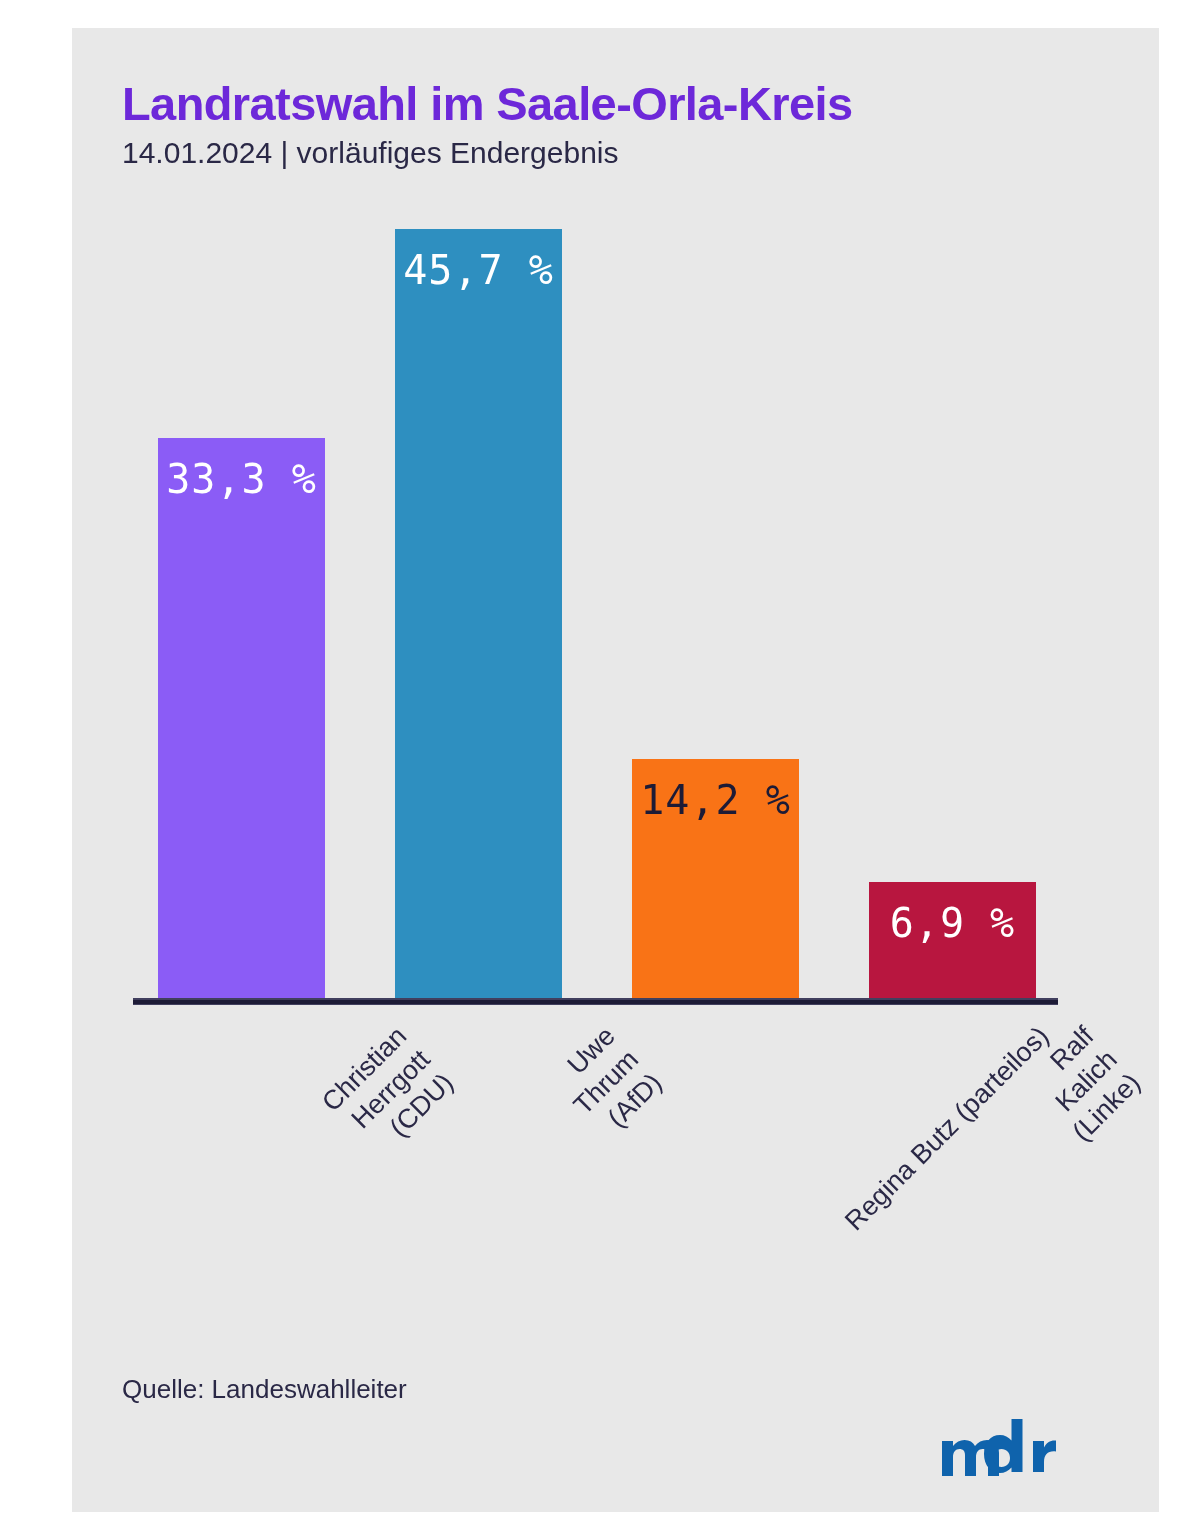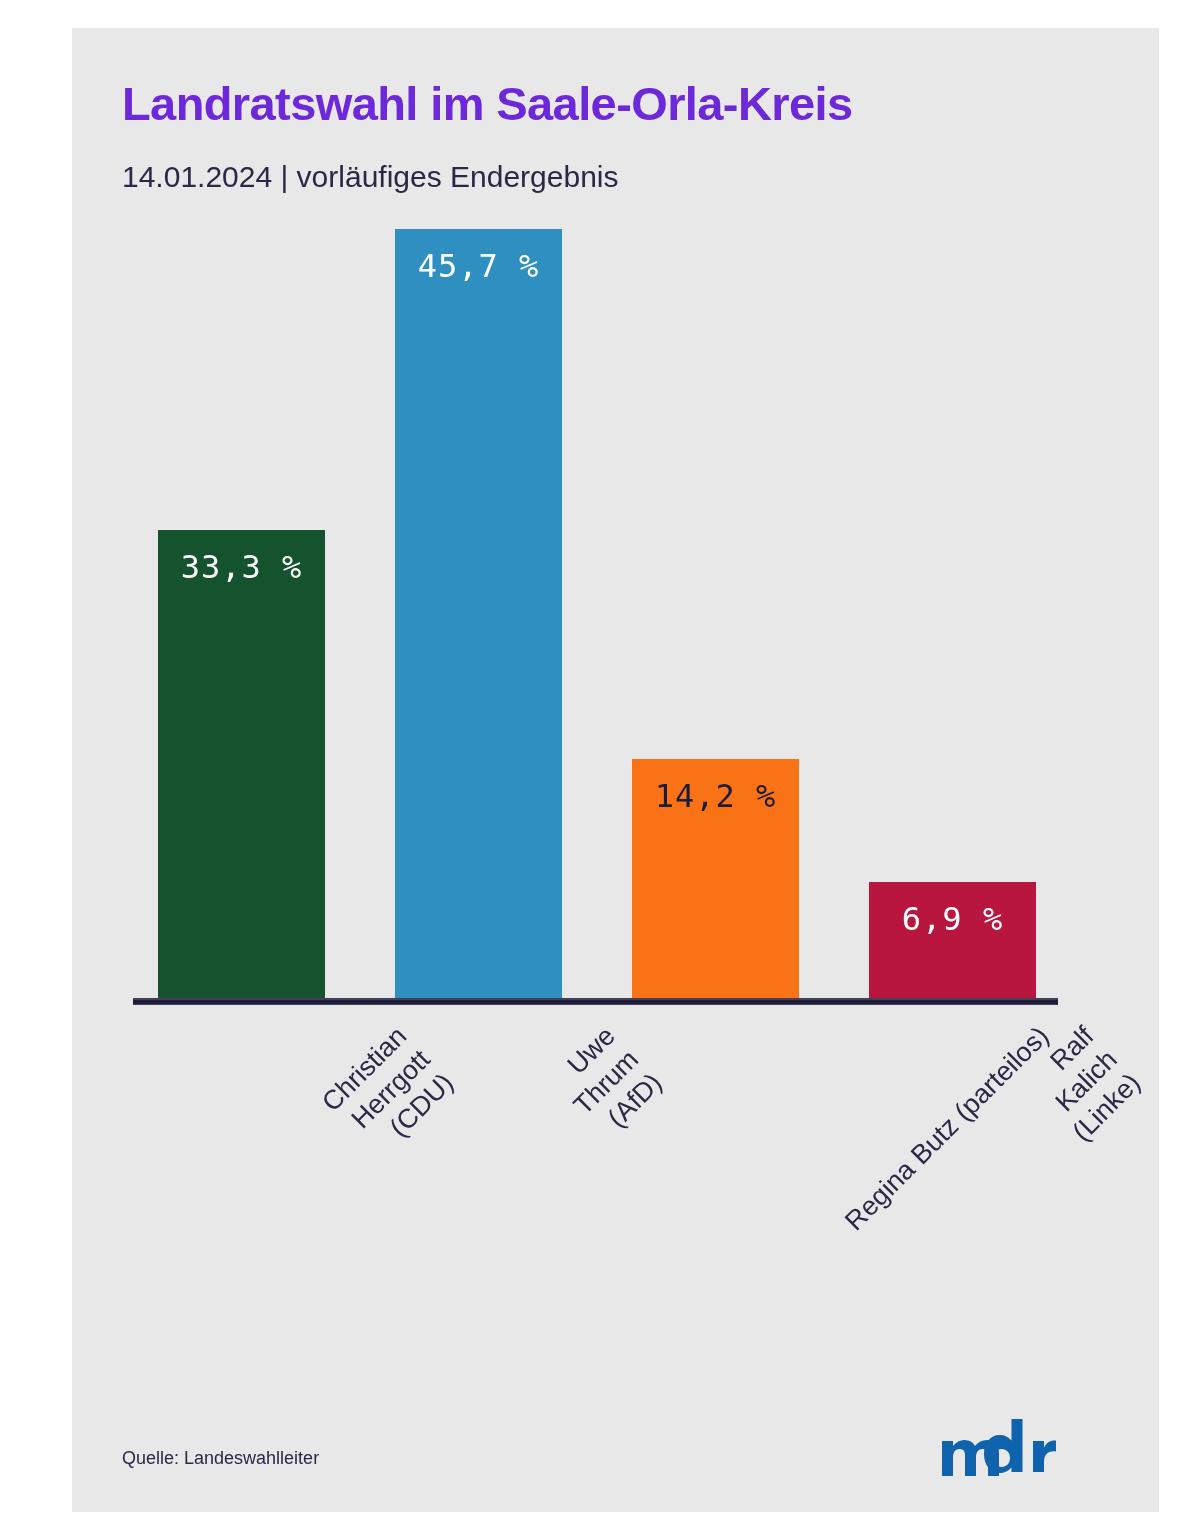--- a/index.html
+++ b/index.html
@@ -31,21 +31,21 @@
   }
   .chart-title {
     font-size: 47px;
     font-weight: bold;
     color: #6d28d9;
     letter-spacing: -0.6px;
     line-height: 1.12;
     white-space: nowrap;
   }
   .chart-subtitle {
-    margin-top: 28px;
+    margin-top: 4px;
     font-size: 30px;
     font-weight: normal;
     color: #2a2846;
     line-height: 1.2;
     white-space: nowrap;
   }
 
   
   .plot {
     position: absolute;
@@ -71,43 +71,43 @@
     bottom: 514px;  
   }
 
   .bar-value {
     position: absolute;
     top: 18px;
     left: 0;
     width: 100%;
     text-align: center;
     font-family: "DejaVu Sans Mono", "Liberation Mono", monospace;
-    font-size: 32px;
+    font-size: 40px;
     letter-spacing: 1px;
     white-space: nowrap;
   }
 
   .x-label {
     position: absolute;
     top: 992px;
     transform-origin: top right;
     transform: rotate(-45deg);
     text-align: right;
     font-size: 27px;
     line-height: 1.22;
     color: #2a2846;
     white-space: nowrap;
   }
 
   
   .footer-source {
     position: absolute;
     left: 50px;
-    top: 1420px;
-    font-size: 18px;
+    top: 1346px;
+    font-size: 26px;
     color: #2a2846;
     white-space: nowrap;
   }
 
   .logo {
     position: absolute;
     left: 868px;
     top: 1386px;
     width: 120px;
     height: 62px;
@@ -118,21 +118,21 @@
 
 <div id="infographic">
 
   <div class="header">
     <div class="chart-title">Landratswahl im Saale-Orla-Kreis</div>
     <div class="chart-subtitle">14.01.2024 | vorläufiges Endergebnis</div>
   </div>
 
   <div class="plot">
     <div id="bars-container">
-        <div class="bar" style="left: 86px; width: 167px; height: 468px; background: #14532d;">
+        <div class="bar" style="left: 86px; width: 167px; height: 560px; background: #8b5cf6;">
           <div class="bar-value" style="color: rgb(255, 255, 255);">33,3 %</div>
         </div>
         <div class="bar" style="left: 323px; width: 167px; height: 769px; background: rgb(46, 143, 192);">
           <div class="bar-value" style="color: rgb(255, 255, 255);">45,7 %</div>
         </div>
         <div class="bar" style="left: 560px; width: 167px; height: 239px; background: #f97316;">
           <div class="bar-value" style="color: rgb(29, 27, 54);">14,2 %</div>
         </div>
         <div class="bar" style="left: 797px; width: 167px; height: 116px; background: rgb(184, 22, 63);">
           <div class="bar-value" style="color: rgb(255, 255, 255);">6,9 %</div>

